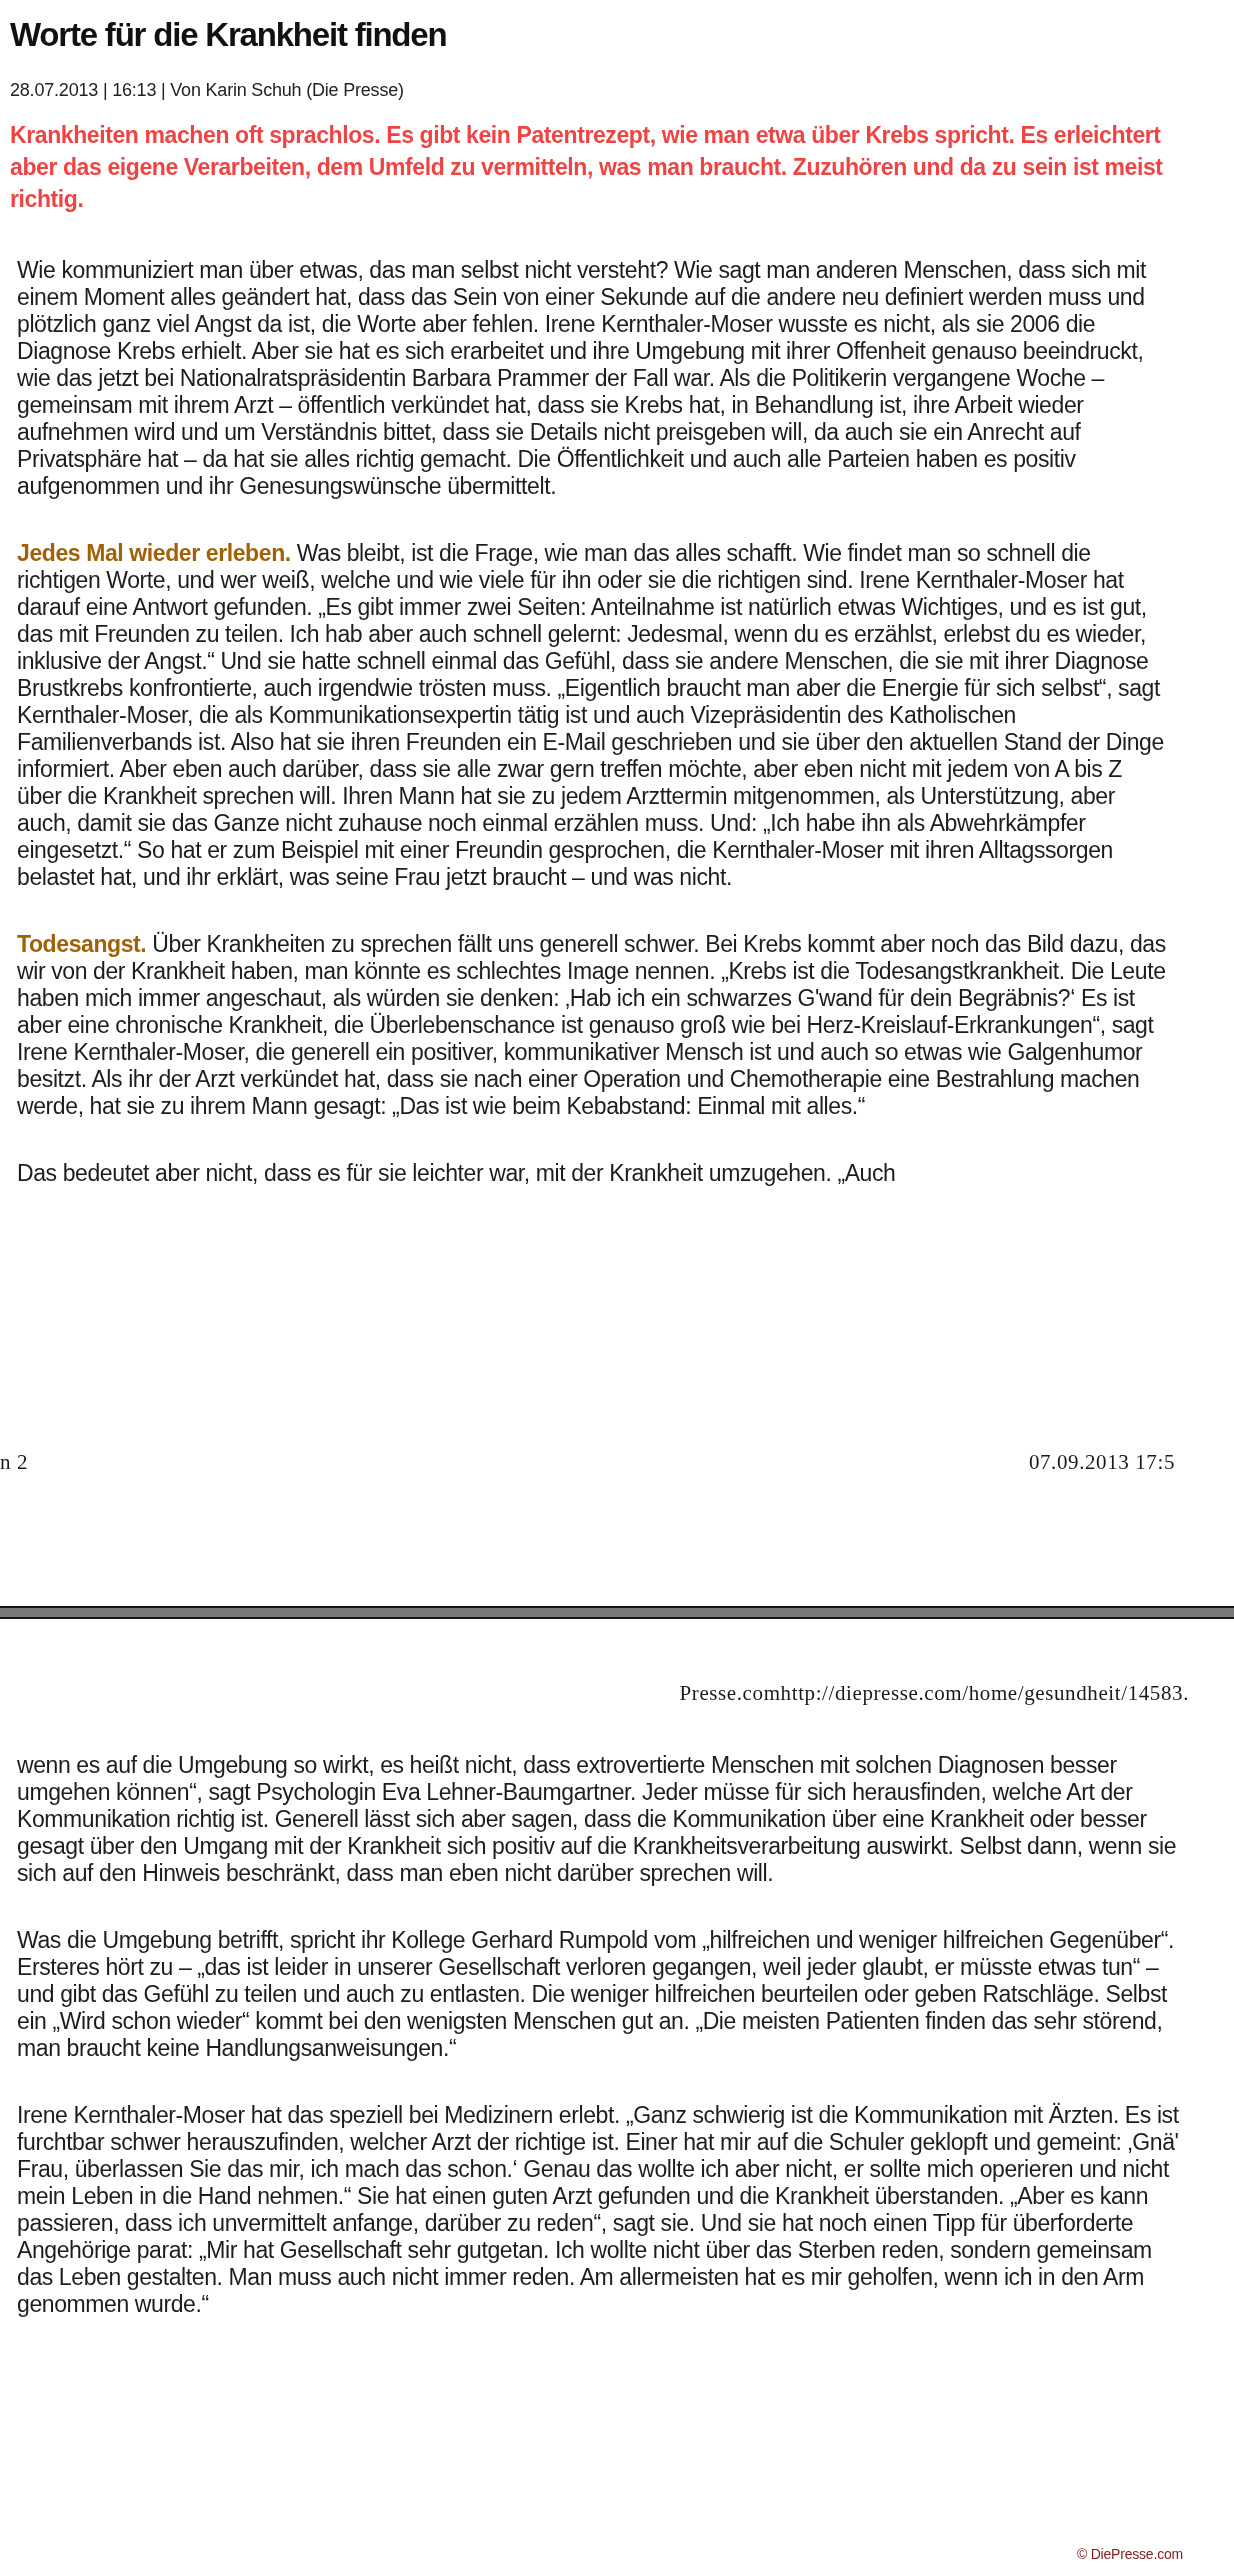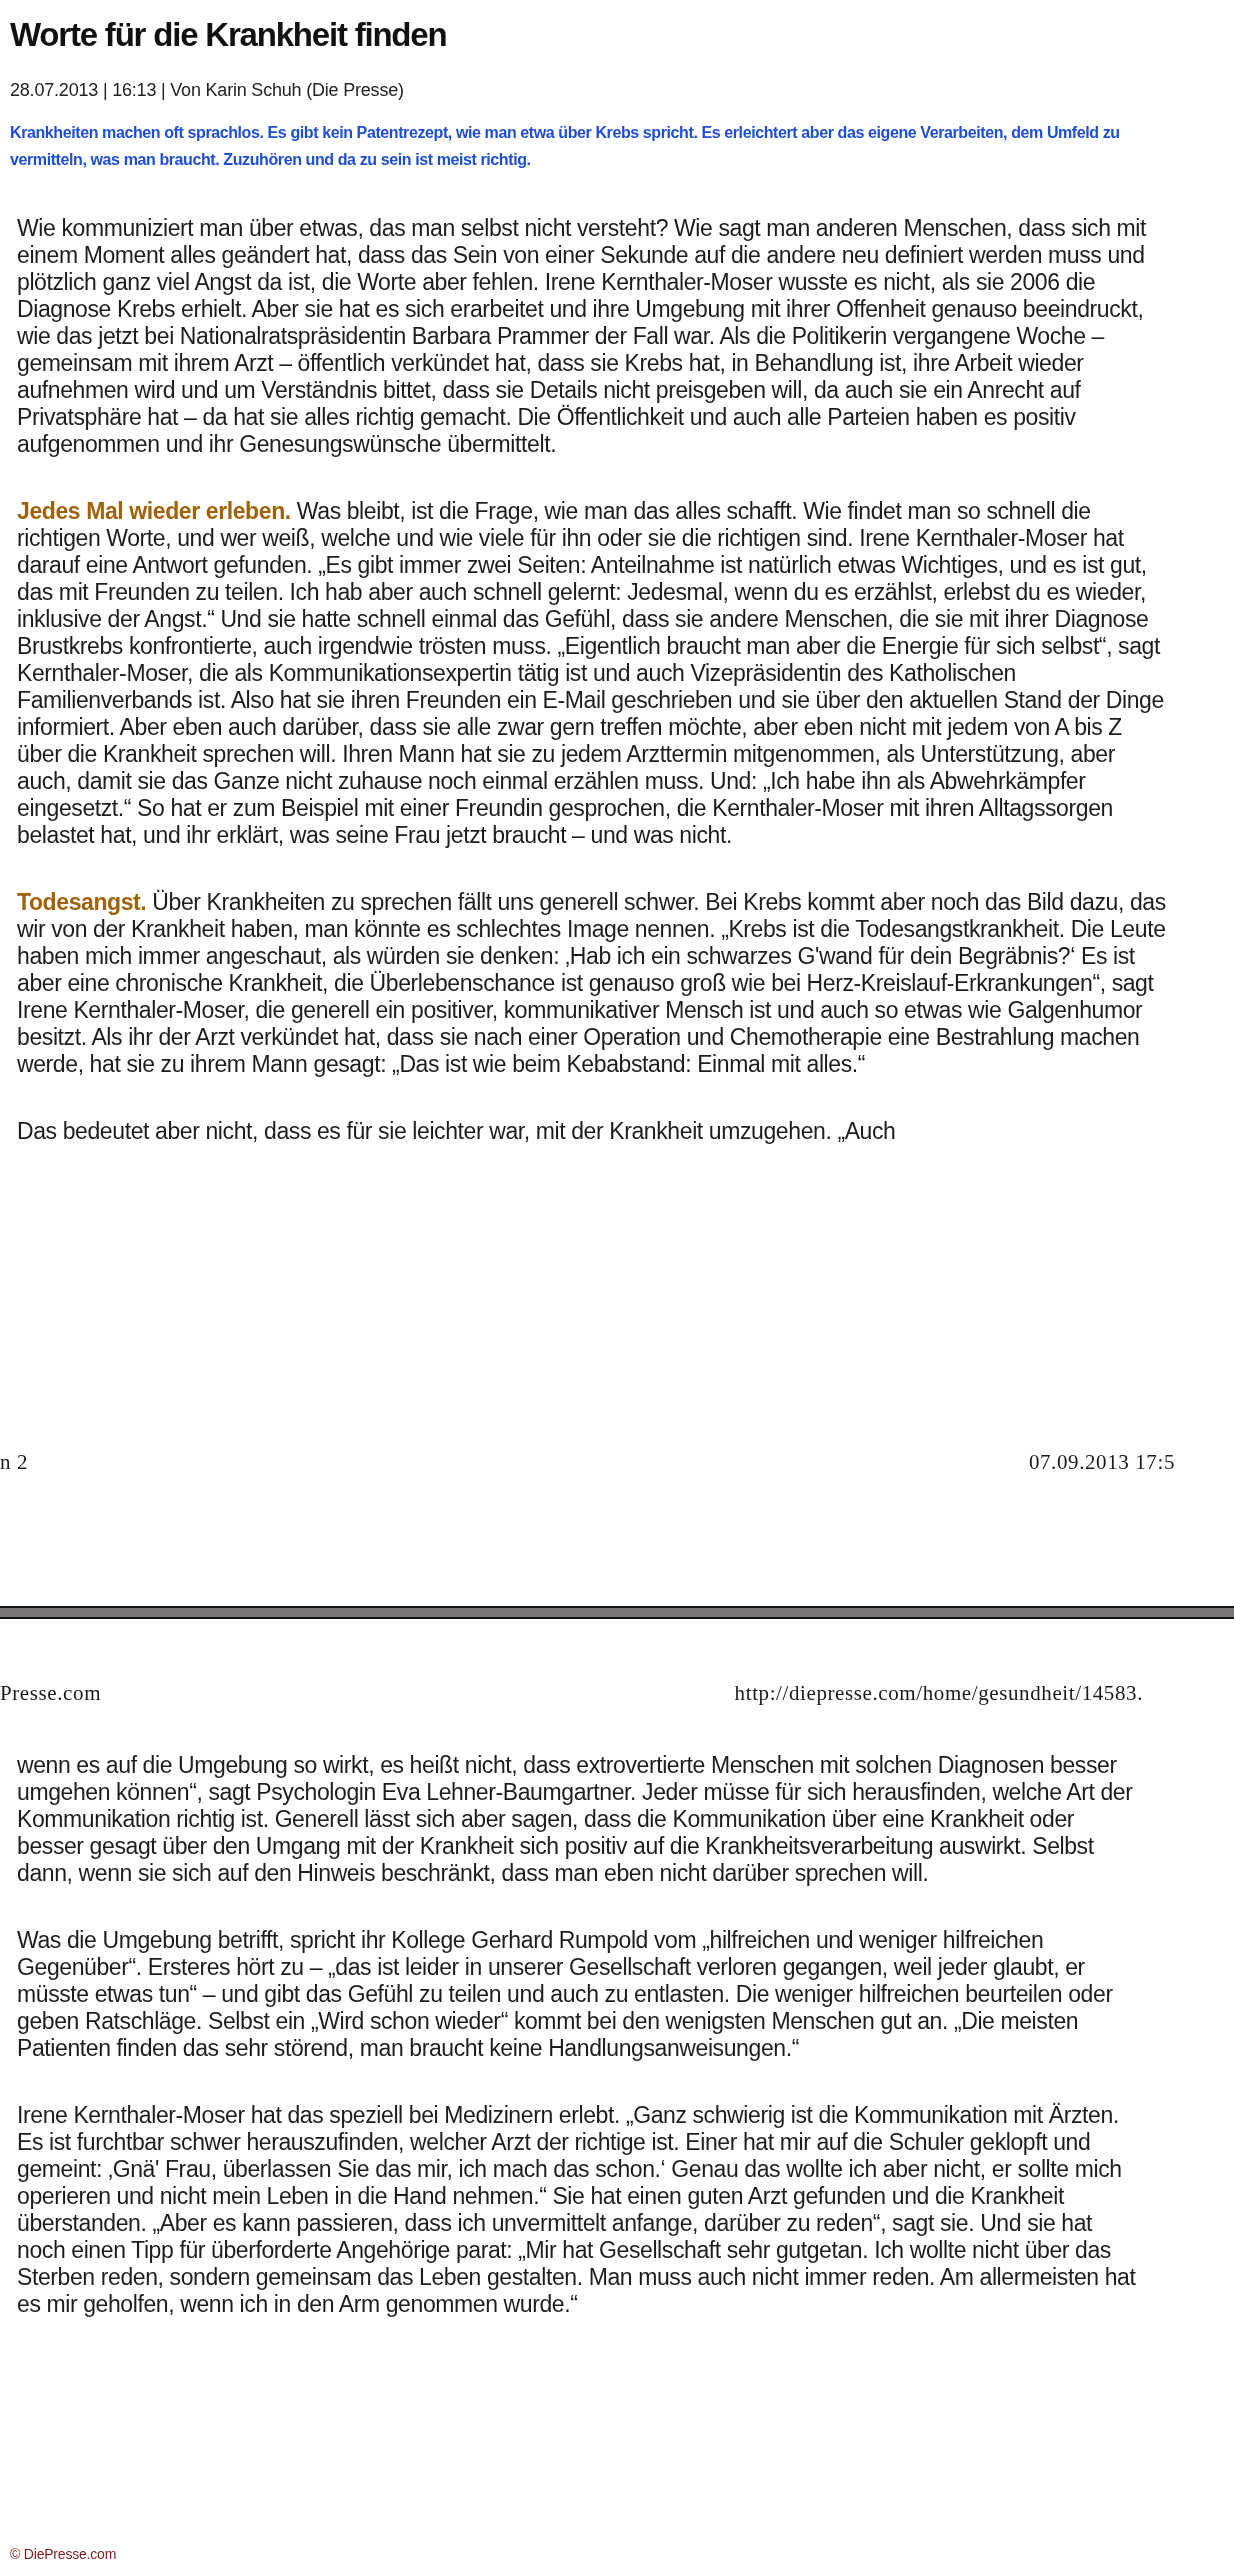--- a/index.html
+++ b/index.html
@@ -10,46 +10,46 @@
     font-family: "Liberation Sans", sans-serif;
     color: #1d1d1d;
     position: relative;
   }
   .sheet {
     display: flex;
     flex-direction: column;
     box-sizing: border-box;
   }
   .sheet1 { height: 1606px; padding: 14px 66px 0 10px; }
-  .sheet2 { height: 957px; padding: 0 98px 0 10px; }
+  .sheet2 { height: 957px; padding: 0 52px 0 10px; align-items: flex-end; }
   .divider {
     height: 9px;
     background: #7b7779;
     border-top: 2px solid #141414;
     border-bottom: 2px solid #141414;
   }
   .article-title {
     font-size: 33px;
     font-weight: bold;
     letter-spacing: -1.2px;
     color: #111;
     margin: 2px 0 0 0;
   }
   .byline {
     font-size: 18px;
     letter-spacing: -0.2px;
     color: #222;
     margin-top: 26px;
   }
   .lead {
-    font-size: 16px;
+    font-size: 23px;
     font-weight: bold;
-    line-height: 27px;
+    line-height: 32px;
     letter-spacing: -0.4px;
-    color: #1d4ed8;
+    color: #ef4444;
     margin-top: 18px;
   }
   .body-text p {
     font-size: 23px;
     line-height: 27px;
     letter-spacing: -0.4px;
     margin: 0 0 40px 0;
     color: #1d1d1d;
   }
   .body-text { margin-top: 42px; margin-left: 7px; }

